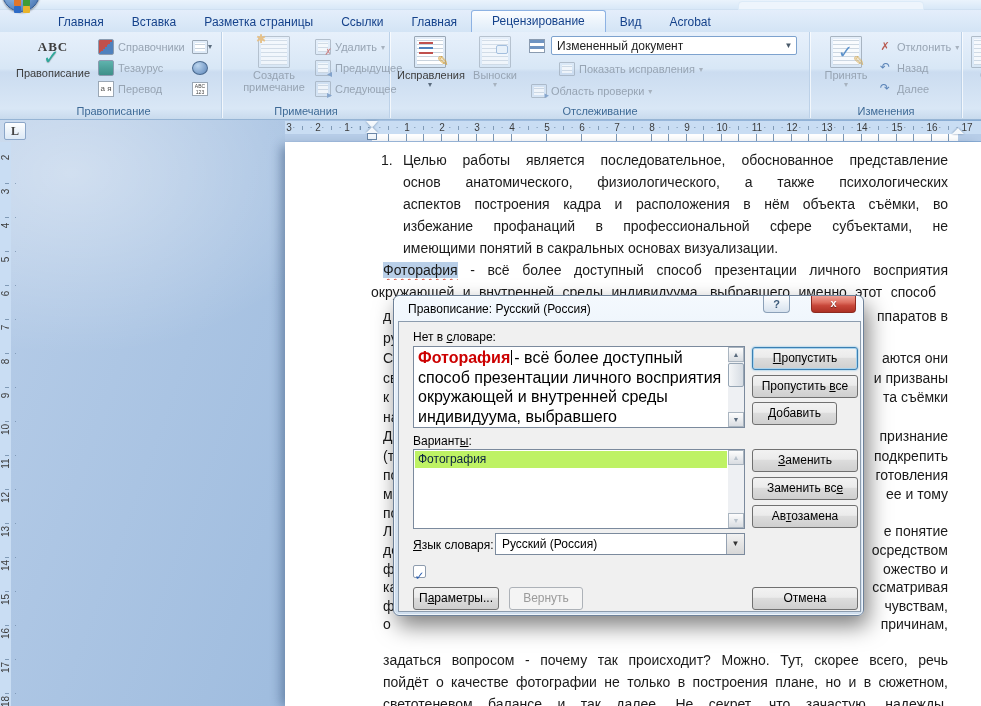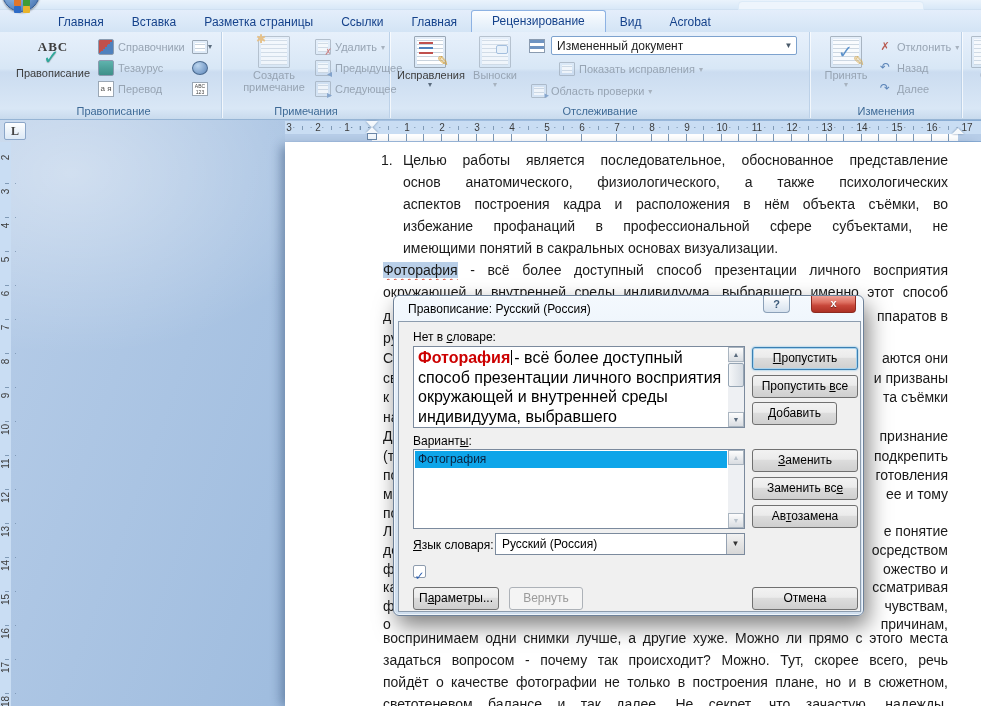--- a/index.html
+++ b/index.html
@@ -148,21 +148,21 @@
   .sbtn { position:absolute; left:0; width:16px; height:15px;
     background:linear-gradient(#fdfdfd,#d9dde2); border:1px solid #aab5c0; text-align:center;
     font-size:7px; line-height:13px; color:#5a6b7d; }
   .sthumb { position:absolute; left:0; top:16px; width:16px; height:24px;
     background:linear-gradient(90deg,#f4f6f8,#d6dce3); border:1px solid #96a5b4; border-radius:2px; }
   .sbtn.pale { color:#b9c3cd; }
 
   #dlg-list { position:absolute; left:14px; top:127px; width:332px; height:80px; background:#fff;
     border:1px solid #7b8a9d; }
   #dlg-list .lrow { position:absolute; left:1px; right:17px; top:1px; height:17px;
-    background:#0ea5e9; color:#0a2240; font-size:12px; line-height:17px; padding-left:3px; }
+    background:#bef264; color:#0a2240; font-size:12px; line-height:17px; padding-left:3px; }
 
   .btn { position:absolute; height:23px; background:linear-gradient(#f2f2f2,#ebebeb 45%,#dddddd 46%,#cfcfcf);
     border:1px solid #707070; border-radius:3px; font-size:12px; color:#000; text-align:center;
     line-height:21px; font-family:inherit; }
   .btn.focus { border-color:#3c7fb1; box-shadow:0 0 0 1px #a8d3ee inset, 0 0 2px #5ab1e8; }
   .btn.disabled { background:#f4f4f4; border-color:#adb2b8; color:#9b9b9b; }
 
   #dlg-combo { position:absolute; left:96px; top:211px; width:250px; height:22px; background:#fff;
     border:1px solid #7b8a9d; font-size:12px; color:#000; }
   #dlg-combo .val { position:absolute; left:6px; top:3px; }
@@ -434,21 +434,21 @@
 
   <div id="page">
     <div class="dline" style="left:96px;top:8px;width:20px;">1.</div>
     <div class="dline just" style="left:118px;top:8px;width:545px;">Целью работы является последовательное, обоснованное представление</div>
     <div class="dline just" style="left:118px;top:30px;width:545px;">основ анатомического, физиологического, а также психологических</div>
     <div class="dline just" style="left:118px;top:52px;width:545px;">аспектов построения кадра и расположения в нём объекта съёмки, во</div>
     <div class="dline just" style="left:118px;top:74px;width:545px;">избежание профанаций в профессиональной сфере субъектами, не</div>
     <div class="dline" style="left:118px;top:96px;width:545px;">имеющими понятий в сакральных основах визуализации.</div>
 
     <div class="dline just" style="left:98px;top:118px;width:565px;"><span class="sel">Фоторафия</span><span> - всё более доступный способ презентации личного восприятия</span></div>
-    <div class="dline just" style="left:98px;top:140px;width:565px;">окружающей и внутренней среды индивидуума, выбравшего именно этот способ</div>
+    <div class="dline just" style="left:86px;top:140px;width:565px;">окружающей и внутренней среды индивидуума, выбравшего именно этот способ</div>
 
     <div>
         <div class="occl" style="top: 164px;">
           <span class="l">д</span>
           <span class="r">ппаратов в</span>
         </div>
         <div class="occl" style="top: 186px;">
           <span class="l">ру</span>
           <span class="r"></span>
         </div>
@@ -507,21 +507,20 @@
         <div class="occl" style="top: 454px;">
           <span class="l">ф</span>
           <span class="r">чувствам,</span>
         </div>
         <div class="occl" style="top: 472px;">
           <span class="l">о</span>
           <span class="r">причинам,</span>
         </div>
       </div>
 
-    <div class="dline just" style="left:98px;top:486px;width:565px;">воспринимаем одни снимки лучше, а другие хуже. Можно ли прямо с этого места</div>
     <div class="dline just" style="left:98px;top:508px;width:565px;">задаться вопросом - почему так происходит? Можно. Тут, скорее всего, речь</div>
     <div class="dline just" style="left:98px;top:530px;width:565px;">пойдёт о качестве фотографии не только в построения плане, но и в сюжетном,</div>
     <div class="dline just" style="left:98px;top:552px;width:565px;">светотеневом балансе и так далее. Не секрет, что зачастую, надежды,</div>
   </div>
 </div>
 
 <div id="dialog">
   <div id="dlg-title">Правописание: Русский (Россия)</div>
   <div id="dlg-help"><span>?</span></div>
   <div id="dlg-close"><span>x</span></div>

